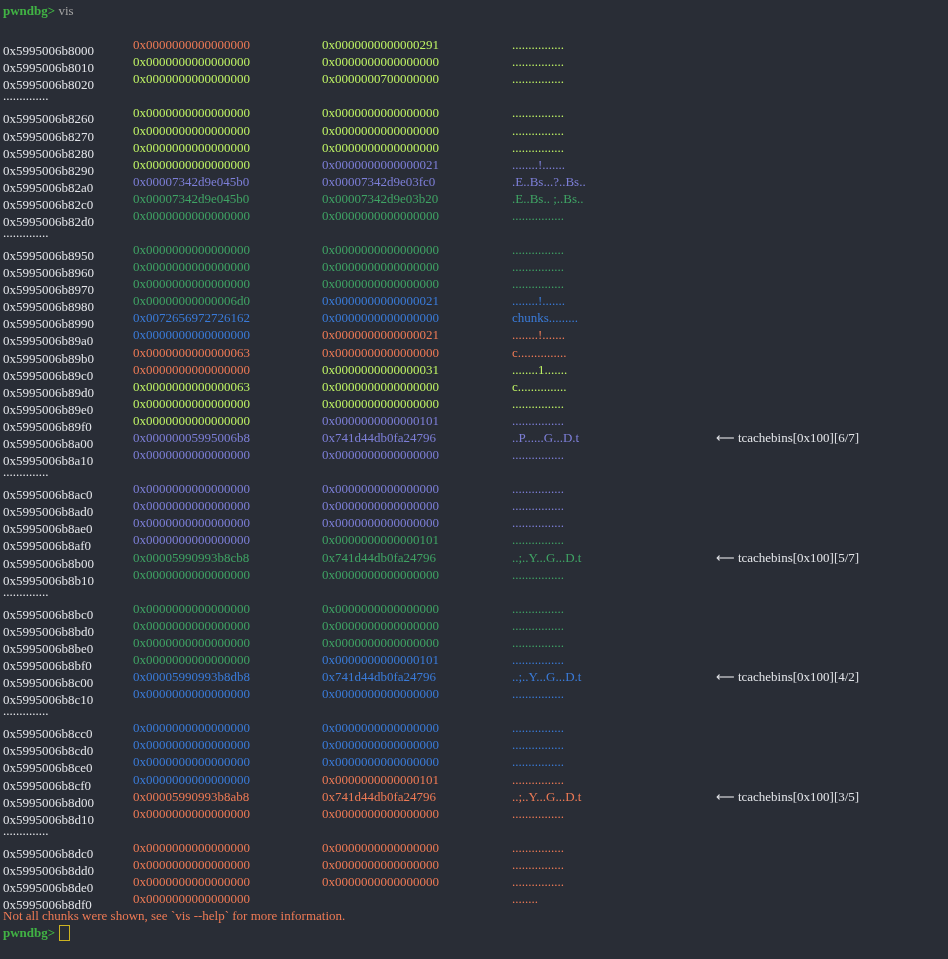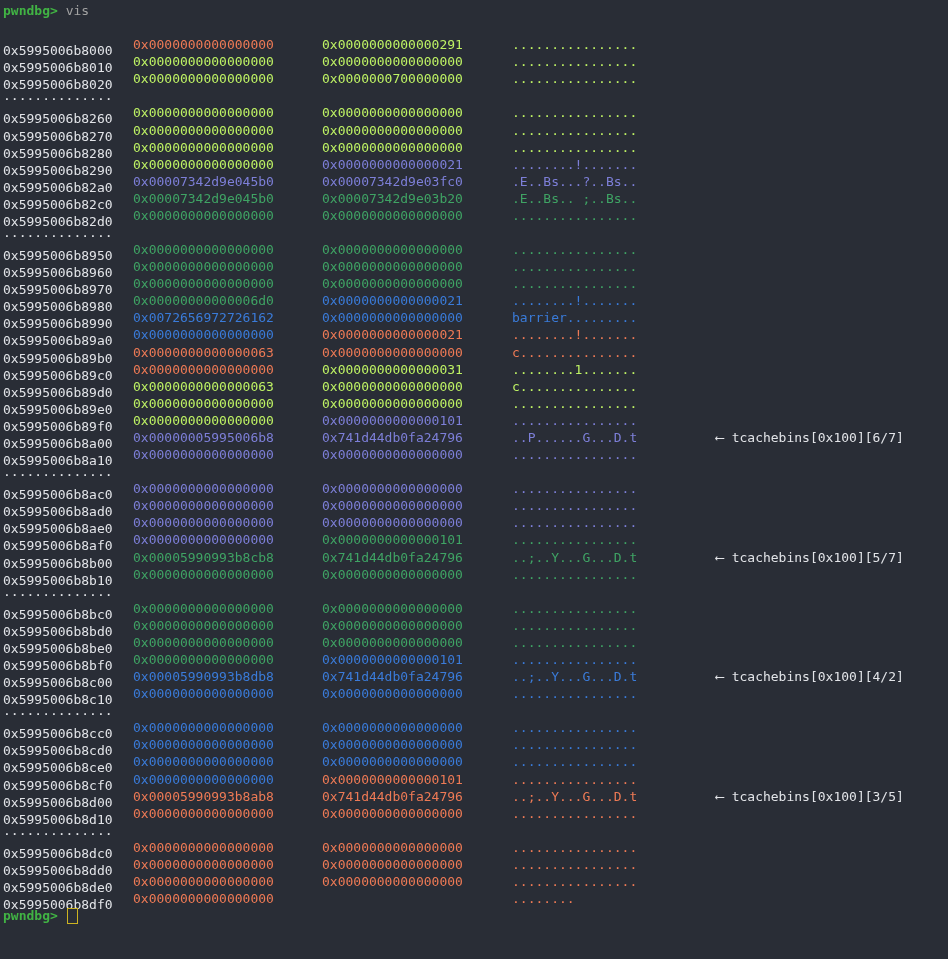--- a/index.html
+++ b/index.html
@@ -1,19 +1,19 @@
 <!DOCTYPE html>
 <html><head>
 <meta charset="utf-8">
 <style>
   html,body{margin:0;padding:0;background:#292d36;}
   body{width:948px;height:959px;overflow:hidden;
        font-family:"DejaVu Sans Mono","DejaVu Sans",monospace;
        font-size:13px;}
-  .term{padding:2px 0 0 3px;}
+  .term{padding:2px 0 0 3px;font-family:Liberation Serif, serif;}
   .line{height:17.08px;line-height:17.08px;white-space:pre;display:flex;align-items:center;}
   .addr{width:130px;flex:0 0 130px;margin-top:12px;}
   .v1{width:189px;flex:0 0 189px;}
   .v2{width:190px;flex:0 0 190px;}
   .ascii{width:204px;flex:0 0 204px;}
   .note{flex:0 0 auto;}
   .c-white{color:#e2e4e8;}
   .c-cyan{color:#bef264;}
   .c-purple{color:#7d7fd8;}
   .c-green{color:#3fa364;}
@@ -43,21 +43,21 @@
       <div class="line"><span class="addr c-white">0x5995006b8280</span><span class="v1 c-cyan">0x0000000000000000</span><span class="v2 c-cyan">0x0000000000000000</span><span class="ascii c-cyan">................</span></div>
       <div class="line"><span class="addr c-white">0x5995006b8290</span><span class="v1 c-cyan">0x0000000000000000</span><span class="v2 c-purple">0x0000000000000021</span><span class="ascii c-purple">........!.......</span></div>
       <div class="line"><span class="addr c-white">0x5995006b82a0</span><span class="v1 c-purple">0x00007342d9e045b0</span><span class="v2 c-purple">0x00007342d9e03fc0</span><span class="ascii c-purple">.E..Bs...?..Bs..</span></div>
       <div class="line"><span class="addr c-white">0x5995006b82c0</span><span class="v1 c-green">0x00007342d9e045b0</span><span class="v2 c-green">0x00007342d9e03b20</span><span class="ascii c-green">.E..Bs.. ;..Bs..</span></div>
       <div class="line"><span class="addr c-white">0x5995006b82d0</span><span class="v1 c-green">0x0000000000000000</span><span class="v2 c-green">0x0000000000000000</span><span class="ascii c-green">................</span></div>
       <div class="line"><span class="c-white">..............</span></div>
       <div class="line"><span class="addr c-white">0x5995006b8950</span><span class="v1 c-green">0x0000000000000000</span><span class="v2 c-green">0x0000000000000000</span><span class="ascii c-green">................</span></div>
       <div class="line"><span class="addr c-white">0x5995006b8960</span><span class="v1 c-green">0x0000000000000000</span><span class="v2 c-green">0x0000000000000000</span><span class="ascii c-green">................</span></div>
       <div class="line"><span class="addr c-white">0x5995006b8970</span><span class="v1 c-green">0x0000000000000000</span><span class="v2 c-green">0x0000000000000000</span><span class="ascii c-green">................</span></div>
       <div class="line"><span class="addr c-white">0x5995006b8980</span><span class="v1 c-green">0x00000000000006d0</span><span class="v2 c-blue">0x0000000000000021</span><span class="ascii c-blue">........!.......</span></div>
-      <div class="line"><span class="addr c-white">0x5995006b8990</span><span class="v1 c-blue">0x0072656972726162</span><span class="v2 c-blue">0x0000000000000000</span><span class="ascii c-blue">barrier.........</span></div>
+      <div class="line"><span class="addr c-white">0x5995006b8990</span><span class="v1 c-blue">0x0072656972726162</span><span class="v2 c-blue">0x0000000000000000</span><span class="ascii c-blue">chunks.........</span></div>
       <div class="line"><span class="addr c-white">0x5995006b89a0</span><span class="v1 c-blue">0x0000000000000000</span><span class="v2 c-orange">0x0000000000000021</span><span class="ascii c-orange">........!.......</span></div>
       <div class="line"><span class="addr c-white">0x5995006b89b0</span><span class="v1 c-orange">0x0000000000000063</span><span class="v2 c-orange">0x0000000000000000</span><span class="ascii c-orange">c...............</span></div>
       <div class="line"><span class="addr c-white">0x5995006b89c0</span><span class="v1 c-orange">0x0000000000000000</span><span class="v2 c-cyan">0x0000000000000031</span><span class="ascii c-cyan">........1.......</span></div>
       <div class="line"><span class="addr c-white">0x5995006b89d0</span><span class="v1 c-cyan">0x0000000000000063</span><span class="v2 c-cyan">0x0000000000000000</span><span class="ascii c-cyan">c...............</span></div>
       <div class="line"><span class="addr c-white">0x5995006b89e0</span><span class="v1 c-cyan">0x0000000000000000</span><span class="v2 c-cyan">0x0000000000000000</span><span class="ascii c-cyan">................</span></div>
       <div class="line"><span class="addr c-white">0x5995006b89f0</span><span class="v1 c-cyan">0x0000000000000000</span><span class="v2 c-purple">0x0000000000000101</span><span class="ascii c-purple">................</span></div>
       <div class="line"><span class="addr c-white">0x5995006b8a00</span><span class="v1 c-purple">0x00000005995006b8</span><span class="v2 c-purple">0x741d44db0fa24796</span><span class="ascii c-purple">..P......G...D.t</span><span class="note c-white"><span class="c-white">⟵</span><span class="c-white"> tcachebins[0x100][6/7]</span></span></div>
       <div class="line"><span class="addr c-white">0x5995006b8a10</span><span class="v1 c-purple">0x0000000000000000</span><span class="v2 c-purple">0x0000000000000000</span><span class="ascii c-purple">................</span></div>
       <div class="line"><span class="c-white">..............</span></div>
       <div class="line"><span class="addr c-white">0x5995006b8ac0</span><span class="v1 c-purple">0x0000000000000000</span><span class="v2 c-purple">0x0000000000000000</span><span class="ascii c-purple">................</span></div>
@@ -80,17 +80,18 @@
       <div class="line"><span class="addr c-white">0x5995006b8cf0</span><span class="v1 c-blue">0x0000000000000000</span><span class="v2 c-orange">0x0000000000000101</span><span class="ascii c-orange">................</span></div>
       <div class="line"><span class="addr c-white">0x5995006b8d00</span><span class="v1 c-orange">0x00005990993b8ab8</span><span class="v2 c-orange">0x741d44db0fa24796</span><span class="ascii c-orange">..;..Y...G...D.t</span><span class="note c-white"><span class="c-white">⟵</span><span class="c-white"> tcachebins[0x100][3/5]</span></span></div>
       <div class="line"><span class="addr c-white">0x5995006b8d10</span><span class="v1 c-orange">0x0000000000000000</span><span class="v2 c-orange">0x0000000000000000</span><span class="ascii c-orange">................</span></div>
       <div class="line"><span class="c-white">..............</span></div>
       <div class="line"><span class="addr c-white">0x5995006b8dc0</span><span class="v1 c-orange">0x0000000000000000</span><span class="v2 c-orange">0x0000000000000000</span><span class="ascii c-orange">................</span></div>
       <div class="line"><span class="addr c-white">0x5995006b8dd0</span><span class="v1 c-orange">0x0000000000000000</span><span class="v2 c-orange">0x0000000000000000</span><span class="ascii c-orange">................</span></div>
       <div class="line"><span class="addr c-white">0x5995006b8de0</span><span class="v1 c-orange">0x0000000000000000</span><span class="v2 c-orange">0x0000000000000000</span><span class="ascii c-orange">................</span></div>
       <div class="line"><span class="addr c-white">0x5995006b8df0</span><span class="v1 c-orange">0x0000000000000000</span><span class="v2 "></span><span class="ascii c-orange">........</span></div>
     </div>
 
+  <div class="line c-orange">Not all chunks were shown, see `vis --help` for more information.</div>
 
   <div class="line">
     <span class="prompt">pwndbg&gt;</span><span class="cmd"> </span><span class="cursor"></span>
   </div>
 </div>
 
 </body></html>

